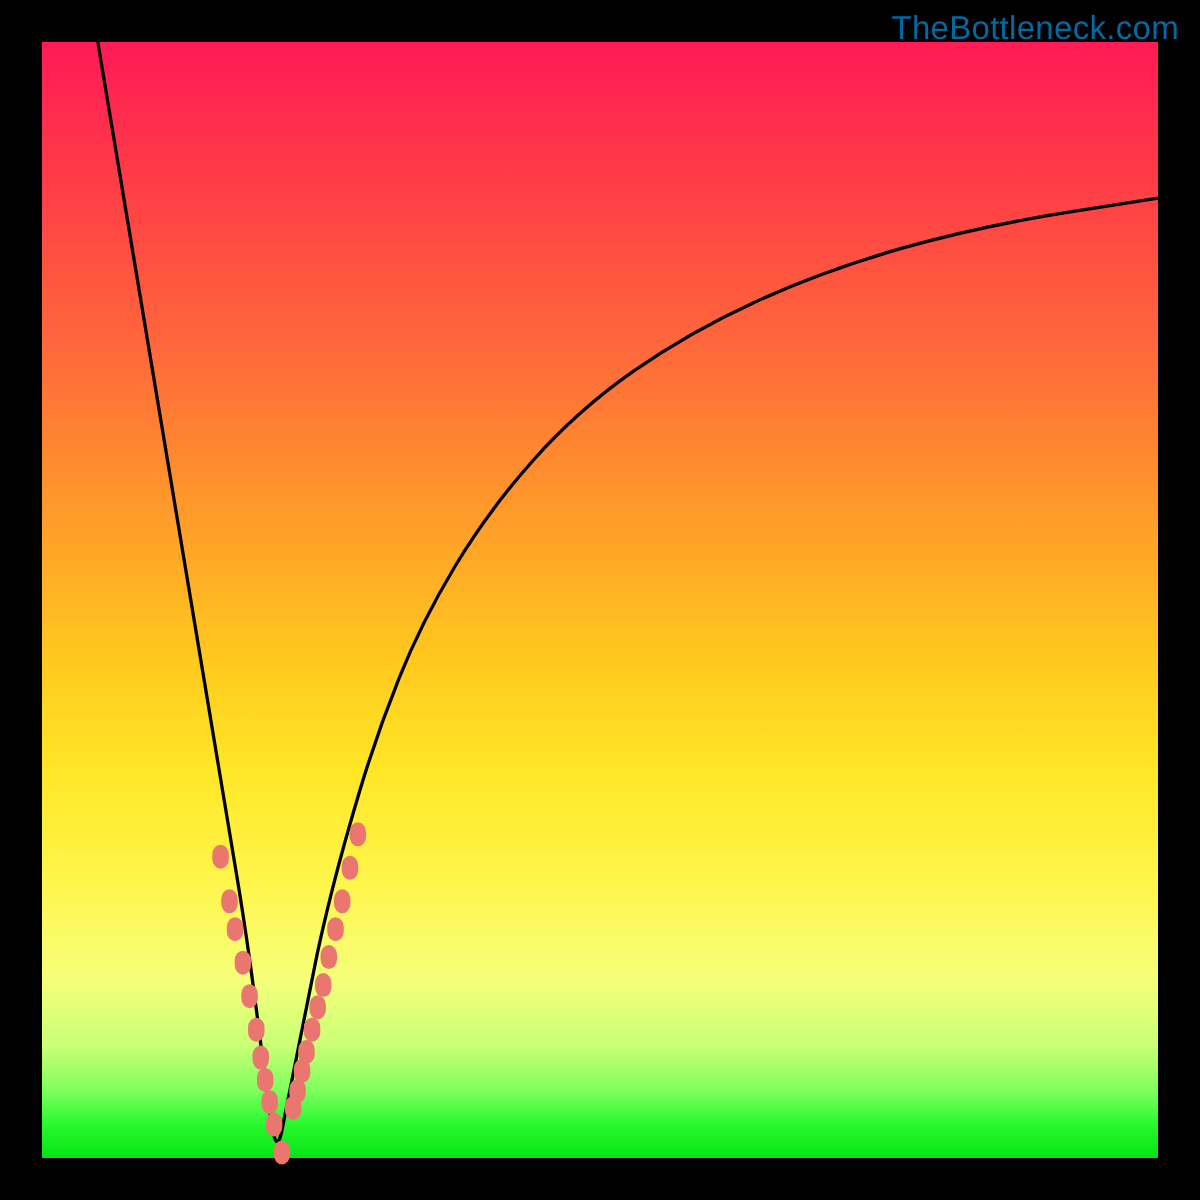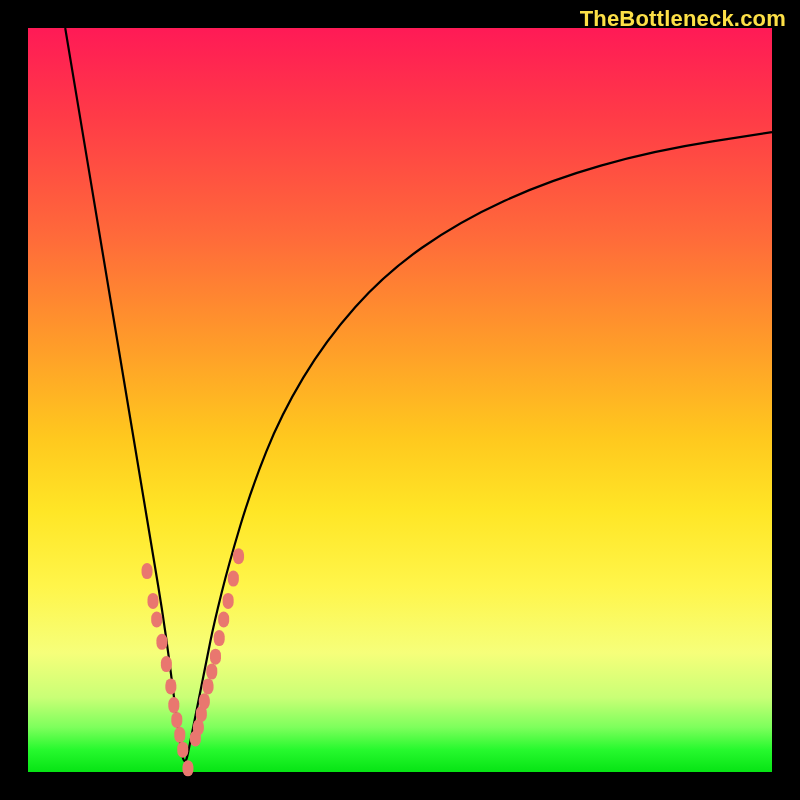--- a/index.html
+++ b/index.html
@@ -14,23 +14,23 @@
   .outer {
     position: relative;
     width: 800px;
     height: 800px;
     background: #000000;
   }
   .watermark {
     position: absolute;
     top: 6px;
     right: 14px;
-    color: #fde047;
+    color: #0369a1;
     font-size: 22px;
-    font-weight: 700;
+    font-weight: 400;
     letter-spacing: 0.2px;
     user-select: none;
   }
   .plot-area {
     position: absolute;
     left: 28px;
     top: 28px;
     width: 744px;
     height: 744px;
     

